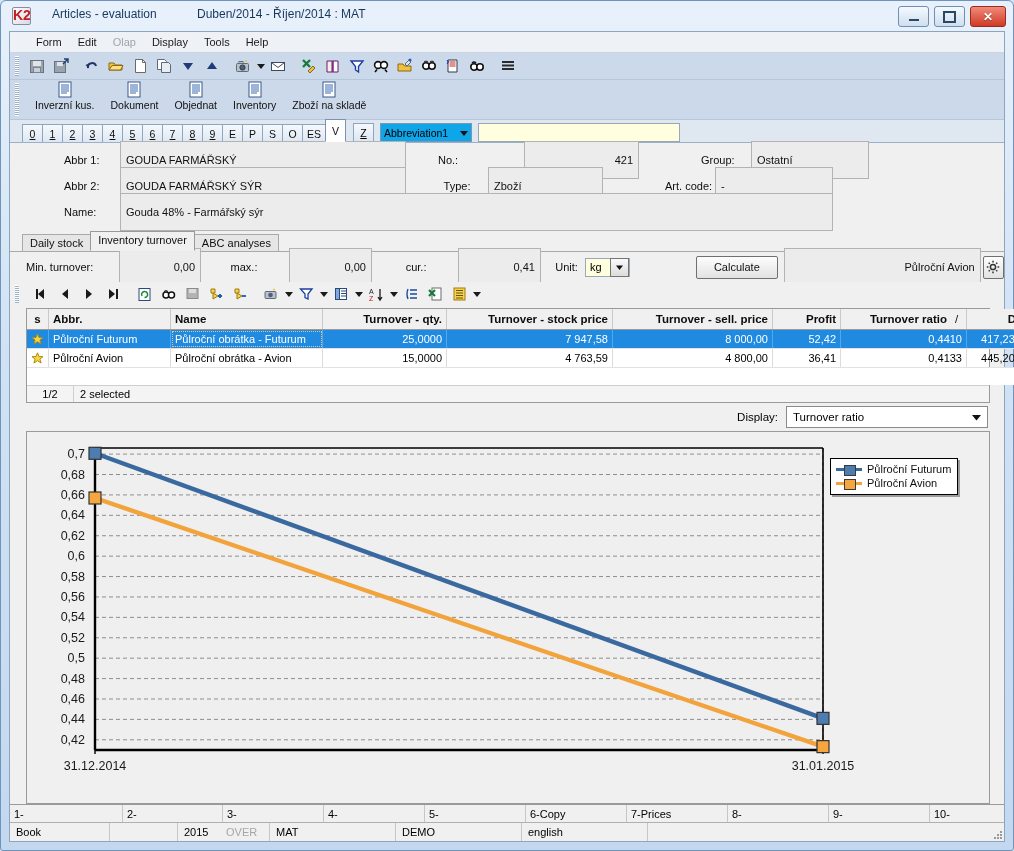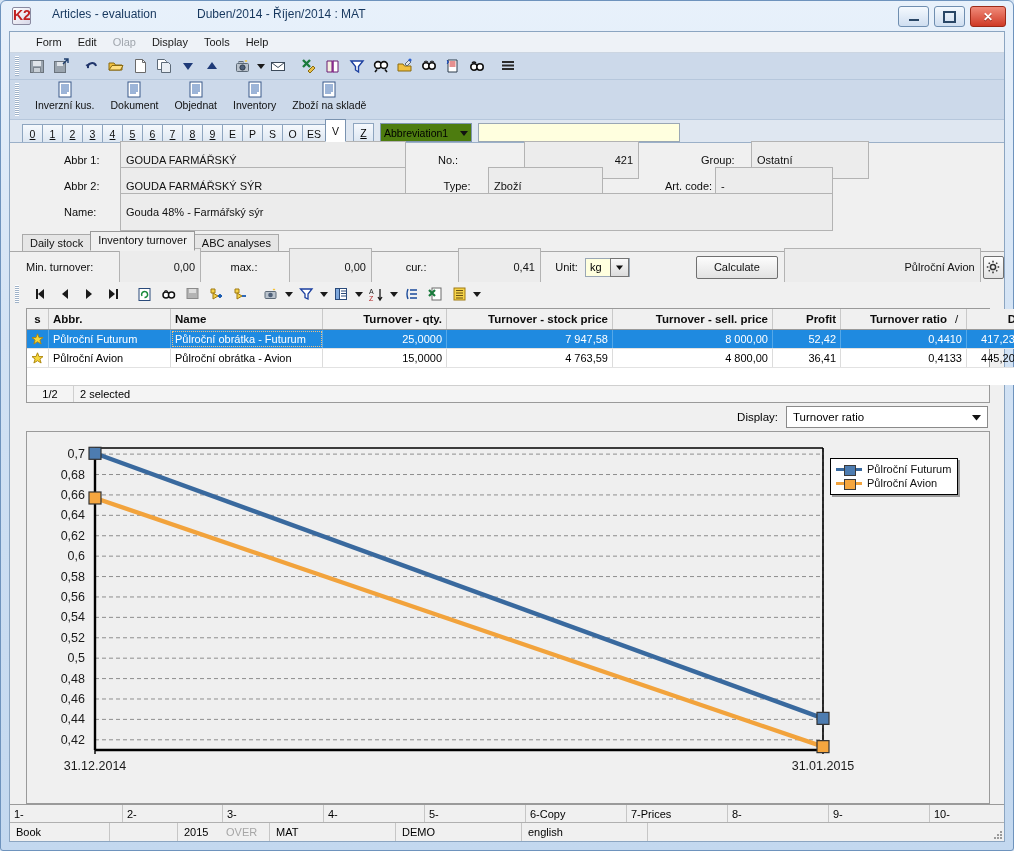--- a/index.html
+++ b/index.html
@@ -55,21 +55,21 @@
     display:flex;align-items:flex-end;padding-left:12px;gap:0px;position:relative;}
   .ltab{width:19px;height:17px;border:1px solid #8ea5bf;border-bottom:none;
     background:linear-gradient(180deg,#f6f9fd,#dde7f2);
     display:flex;align-items:center;justify-content:center;font-size:10.5px;color:#0d0d0d;
     margin-right:-1px;}
   .ltab.wide{width:22px;}
   .ltab u{text-decoration:underline;}
   .ltab.active{height:21px;background:#fff;border-color:#7a93b0;border-bottom:1px solid #fff;z-index:3;}
   .zbtn{width:19px;height:17px;border:1px solid #8ea5bf;background:linear-gradient(180deg,#f6f9fd,#dde7f2);
     display:flex;align-items:center;justify-content:center;font-size:10.5px;margin-left:8px;}
-  .combo-abbr{margin-left:6px;height:17px;min-width:84px;border:1px solid #7f96b0;background:#4d7c0f;
+  .combo-abbr{margin-left:6px;height:17px;min-width:84px;border:1px solid #7f96b0;background:#0ea5e9;
     display:flex;align-items:center;padding:0 3px;font-size:10.5px;gap:6px;}
   .combo-abbr .cv{flex:1;}
   .search-field{margin-left:6px;height:17px;width:200px;border:1px solid #9aa7b5;background:#ffffdf;}
   
   .formarea{background:#f0f0f0;padding:6px 0 2px 0;position:relative;}
   .frow{display:flex;align-items:center;height:22px;margin-bottom:4px;padding-left:14px;}
   .flabel{font-size:11px;color:#0d0d0d;margin-left:40px;}
   .finput{border:1px solid #b3b3b3;background:#ececec;height:38px;box-sizing:border-box;
     display:flex;align-items:center;padding:0 5px;font-size:11px;color:#111;}
   .finput.num{justify-content:flex-end;margin-left:24px;}

